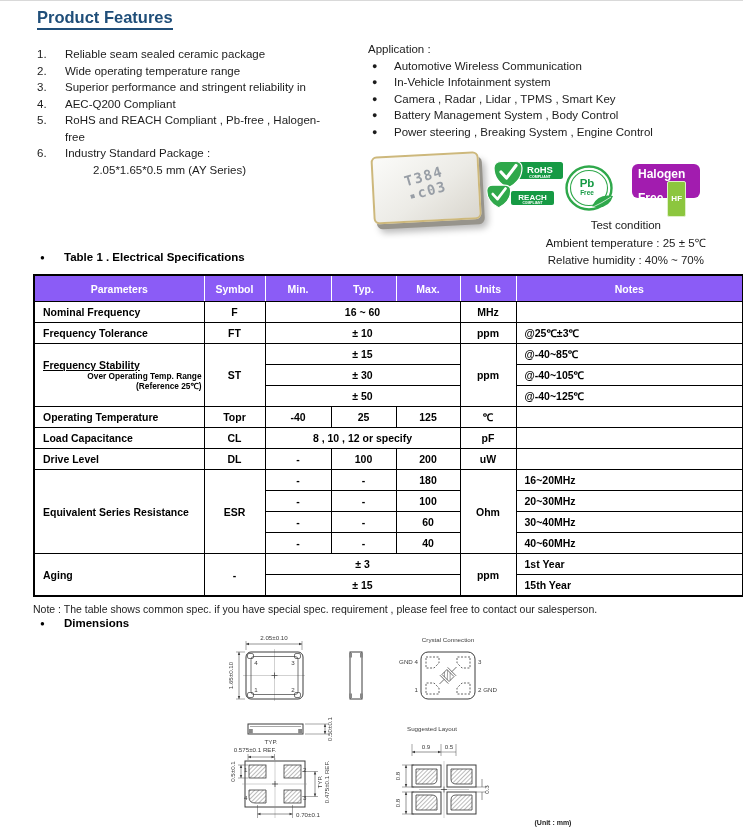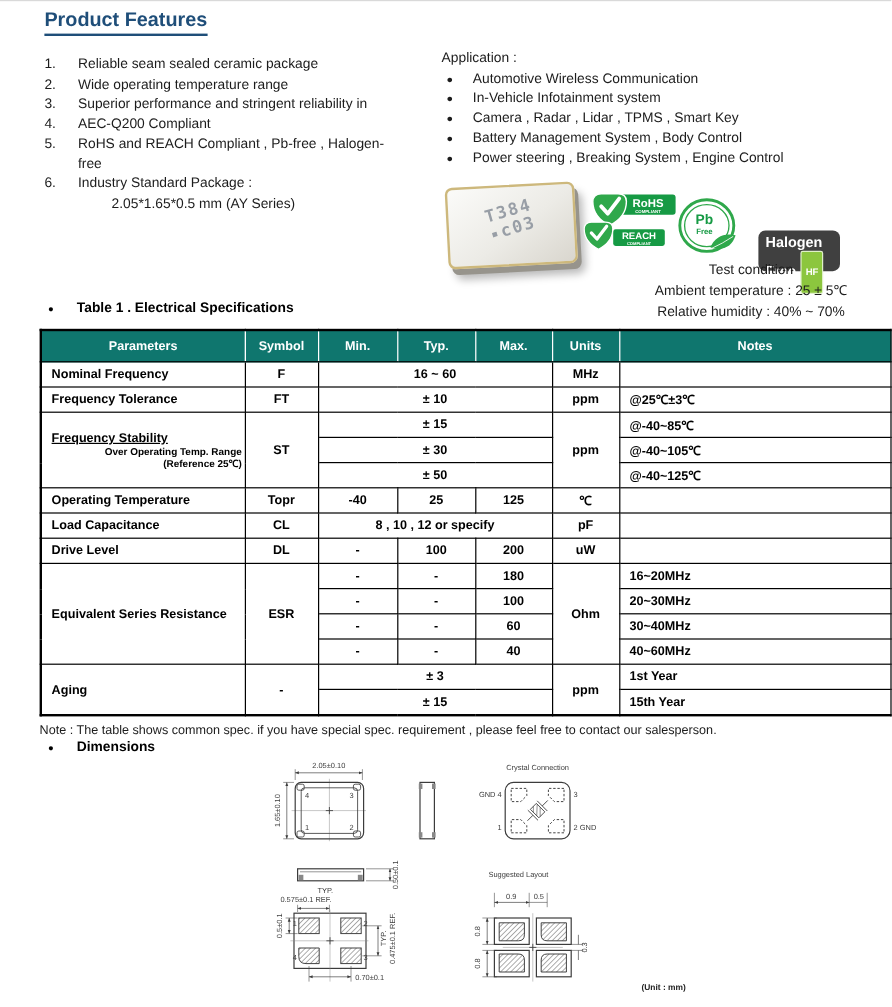--- a/index.html
+++ b/index.html
@@ -38,42 +38,42 @@
   }
   .chip-text {
     transform:rotate(-13deg); text-align:center; margin-top:13px;
     font-weight:bold; font-size:14px; letter-spacing:1.5px; color:#989ea6;
     font-family:"DejaVu Sans Mono", monospace; line-height:15px;
   }
   .chip-dot { font-size:10px; vertical-align:1px; margin-right:1px; }
 
   
   .halogen-badge {
-    left:632px; top:164px; width:68px; height:34px; background:#404040; border-radius:6px;
-    color:#fff; font-weight:bold; font-size:12px; line-height:13px; padding:4px 6px; box-sizing:border-box;margin-top:28px;
+    left:632px; top:164px; width:68px; height:34px; background:#a21caf; border-radius:6px;
+    color:#fff; font-weight:bold; font-size:12px; line-height:13px; padding:4px 6px; box-sizing:border-box;
   }
   .hf-tag {
     display:inline-block; background:#8CC63E; color:#fff; border-radius:2px;
     font-size:8px; line-height:10px; padding:12px 3px; margin-left:4px; vertical-align:1px;
     border:1px solid #dff0c8;
   }
 
   
   .test-cond { right:37px; top:217px; text-align:center; font-size:11.5px; line-height:17.5px; }
 
   
   .sec-head { display:flex; font-size:11.5px; font-weight:bold; color:#000; }
   .sec-bullet { font-size:8px; line-height:14px; width:24px; flex:0 0 24px; }
 
   
   .spec-wrap { left:33px; top:274px; width:709px; }
   table.spec { border-collapse:collapse; width:709px; table-layout:fixed; font-size:10.5px; font-weight:bold; color:#000; }
   table.spec { border:2px solid #000; }
   table.spec th {
-    background:#0f766e; color:#fff; height:25px; font-size:10.5px;
+    background:#8b5cf6; color:#fff; height:25px; font-size:10.5px;
     border-left:1px solid #fff; border-bottom:1.5px solid #000; padding:0 2px;
   }
   table.spec th:first-child { border-left:none; }
   table.spec td { border:1px solid #000; height:20px; padding:0 2px; text-align:center; }
   td.param, td.notes { text-align:left !important; padding-left:8px !important; }
   .param-sub { display:block; font-size:8.3px; line-height:10px;text-align:right; }
   .param-main { display:block; line-height:12px;text-decoration:underline; }
 
   .note-line { left:33px; top:603px; font-size:10.5px; width:700px; }
 

